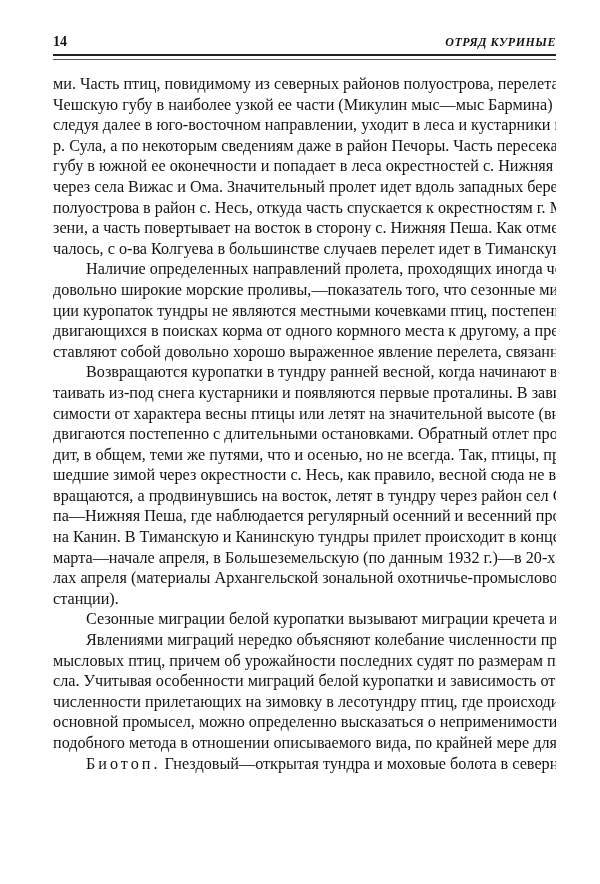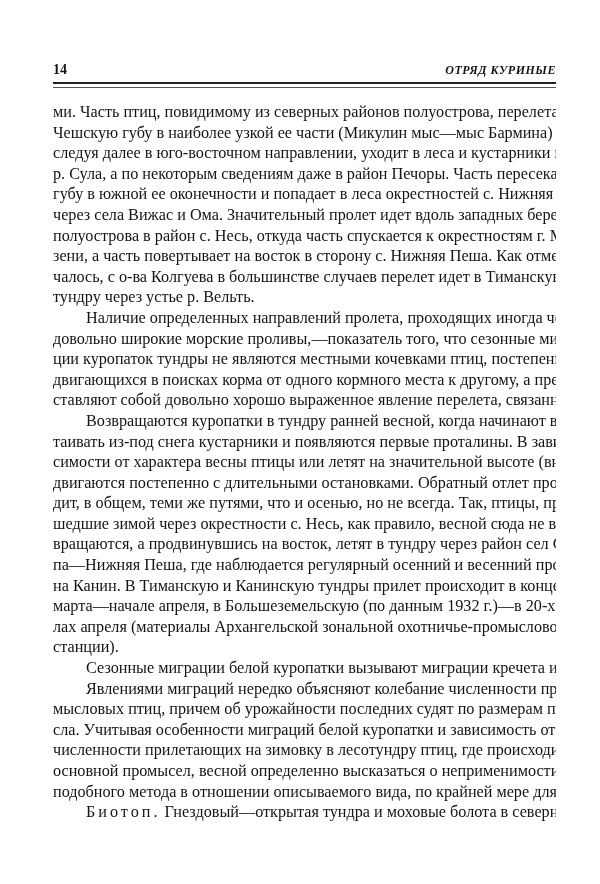--- a/index.html
+++ b/index.html
@@ -4,21 +4,21 @@
 <style>
   html, body { margin: 0; padding: 0; background: #ffffff; }
   body { width: 600px; height: 884px; position: relative; overflow: hidden; }
   .page {
     position: absolute; left: 53px; top: 34px; width: 503px;
     font-family: "Liberation Serif", "DejaVu Serif", serif;
     color: #141414;
   }
   .header {
     position: relative; height: 16px;
-    font-size: 13px; font-weight: bold; margin-top: 28px;
+    font-size: 13px; font-weight: bold;
   }
   .page-num { position: absolute; left: 0; top: 0; font-size: 14px; }
   .running-title { position: absolute; left: 0; right: 0; top: 1px; text-align: right; letter-spacing: 0.5px; font-size: 12px; font-style: italic; }
   .rule {
     margin-top: 4px; height: 3px; border-top: 2px solid #222; border-bottom: 1px solid #555;
   }
   .body { margin-top: 14px; font-size: 16.2px; line-height: 20.6px; text-align: justify; }
   .para { margin: 0; text-indent: 0; }
   .spaced { letter-spacing: 3px; }
   .line { display: block; text-align: justify; text-align-last: justify; white-space: nowrap; overflow: hidden; }
@@ -37,21 +37,20 @@
       <div class="para">
         <span class="line">ми. Часть птиц, повидимому из северных районов полуострова, перелетает</span>
         <span class="line">Чешскую губу в наиболее узкой ее части (Микулин мыс—мыс Бармина) и,</span>
         <span class="line">следуя далее в юго-восточном направлении, уходит в леса и кустарники по</span>
         <span class="line">р. Сула, а по некоторым сведениям даже в район Печоры. Часть пересекает</span>
         <span class="line">губу в южной ее оконечности и попадает в леса окрестностей с. Нижняя Пеша.</span>
         <span class="line">через села Вижас и Ома. Значительный пролет идет вдоль западных берегов</span>
         <span class="line">полуострова в район с. Несь, откуда часть спускается к окрестностям г. Ме-</span>
         <span class="line">зени, а часть повертывает на восток в сторону с. Нижняя Пеша. Как отме-</span>
         <span class="line">чалось, с о-ва Колгуева в большинстве случаев перелет идет в Тиманскую</span>
-        <span class="line last">тундру через устье р. Вельть.</span>
       </div>
       <div class="para">
         <span class="line" style="padding-left: 33px;">Наличие определенных направлений пролета, проходящих иногда через</span>
         <span class="line">довольно широкие морские проливы,—показатель того, что сезонные мигра-</span>
         <span class="line">ции куропаток тундры не являются местными кочевками птиц, постепенно</span>
         <span class="line">двигающихся в поисках корма от одного кормного места к другому, а пред-</span>
         <span class="line">ставляют собой довольно хорошо выраженное явление перелета, связанное</span>
       </div>
       <div class="para">
         <span class="line" style="padding-left: 33px;">Возвращаются куропатки в тундру ранней весной, когда начинают вы-</span>
@@ -68,20 +67,20 @@
         <span class="line last">станции).</span>
       </div>
       <div class="para">
         <span class="line" style="padding-left: 33px;">Сезонные миграции белой куропатки вызывают миграции кречета и белой</span>
       </div>
       <div class="para">
         <span class="line" style="padding-left: 33px;">Явлениями миграций нередко объясняют колебание численности про-</span>
         <span class="line">мысловых птиц, причем об урожайности последних судят по размерам промы-</span>
         <span class="line">сла. Учитывая особенности миграций белой куропатки и зависимость от них</span>
         <span class="line">численности прилетающих на зимовку в лесотундру птиц, где происходит</span>
-        <span class="line">основной промысел, весной определенно высказаться о неприменимости</span>
+        <span class="line">основной промысел, можно определенно высказаться о неприменимости</span>
         <span class="line last">подобного метода в отношении описываемого вида, по крайней мере для севера</span>
       </div>
       <div class="para">
         <span class="line" style="padding-left: 33px;"><span class="spaced">Биотоп.</span><span> Гнездовый—открытая тундра и моховые болота в северной</span></span>
       </div>
     </div>
 </div>
 
 </body></html>

